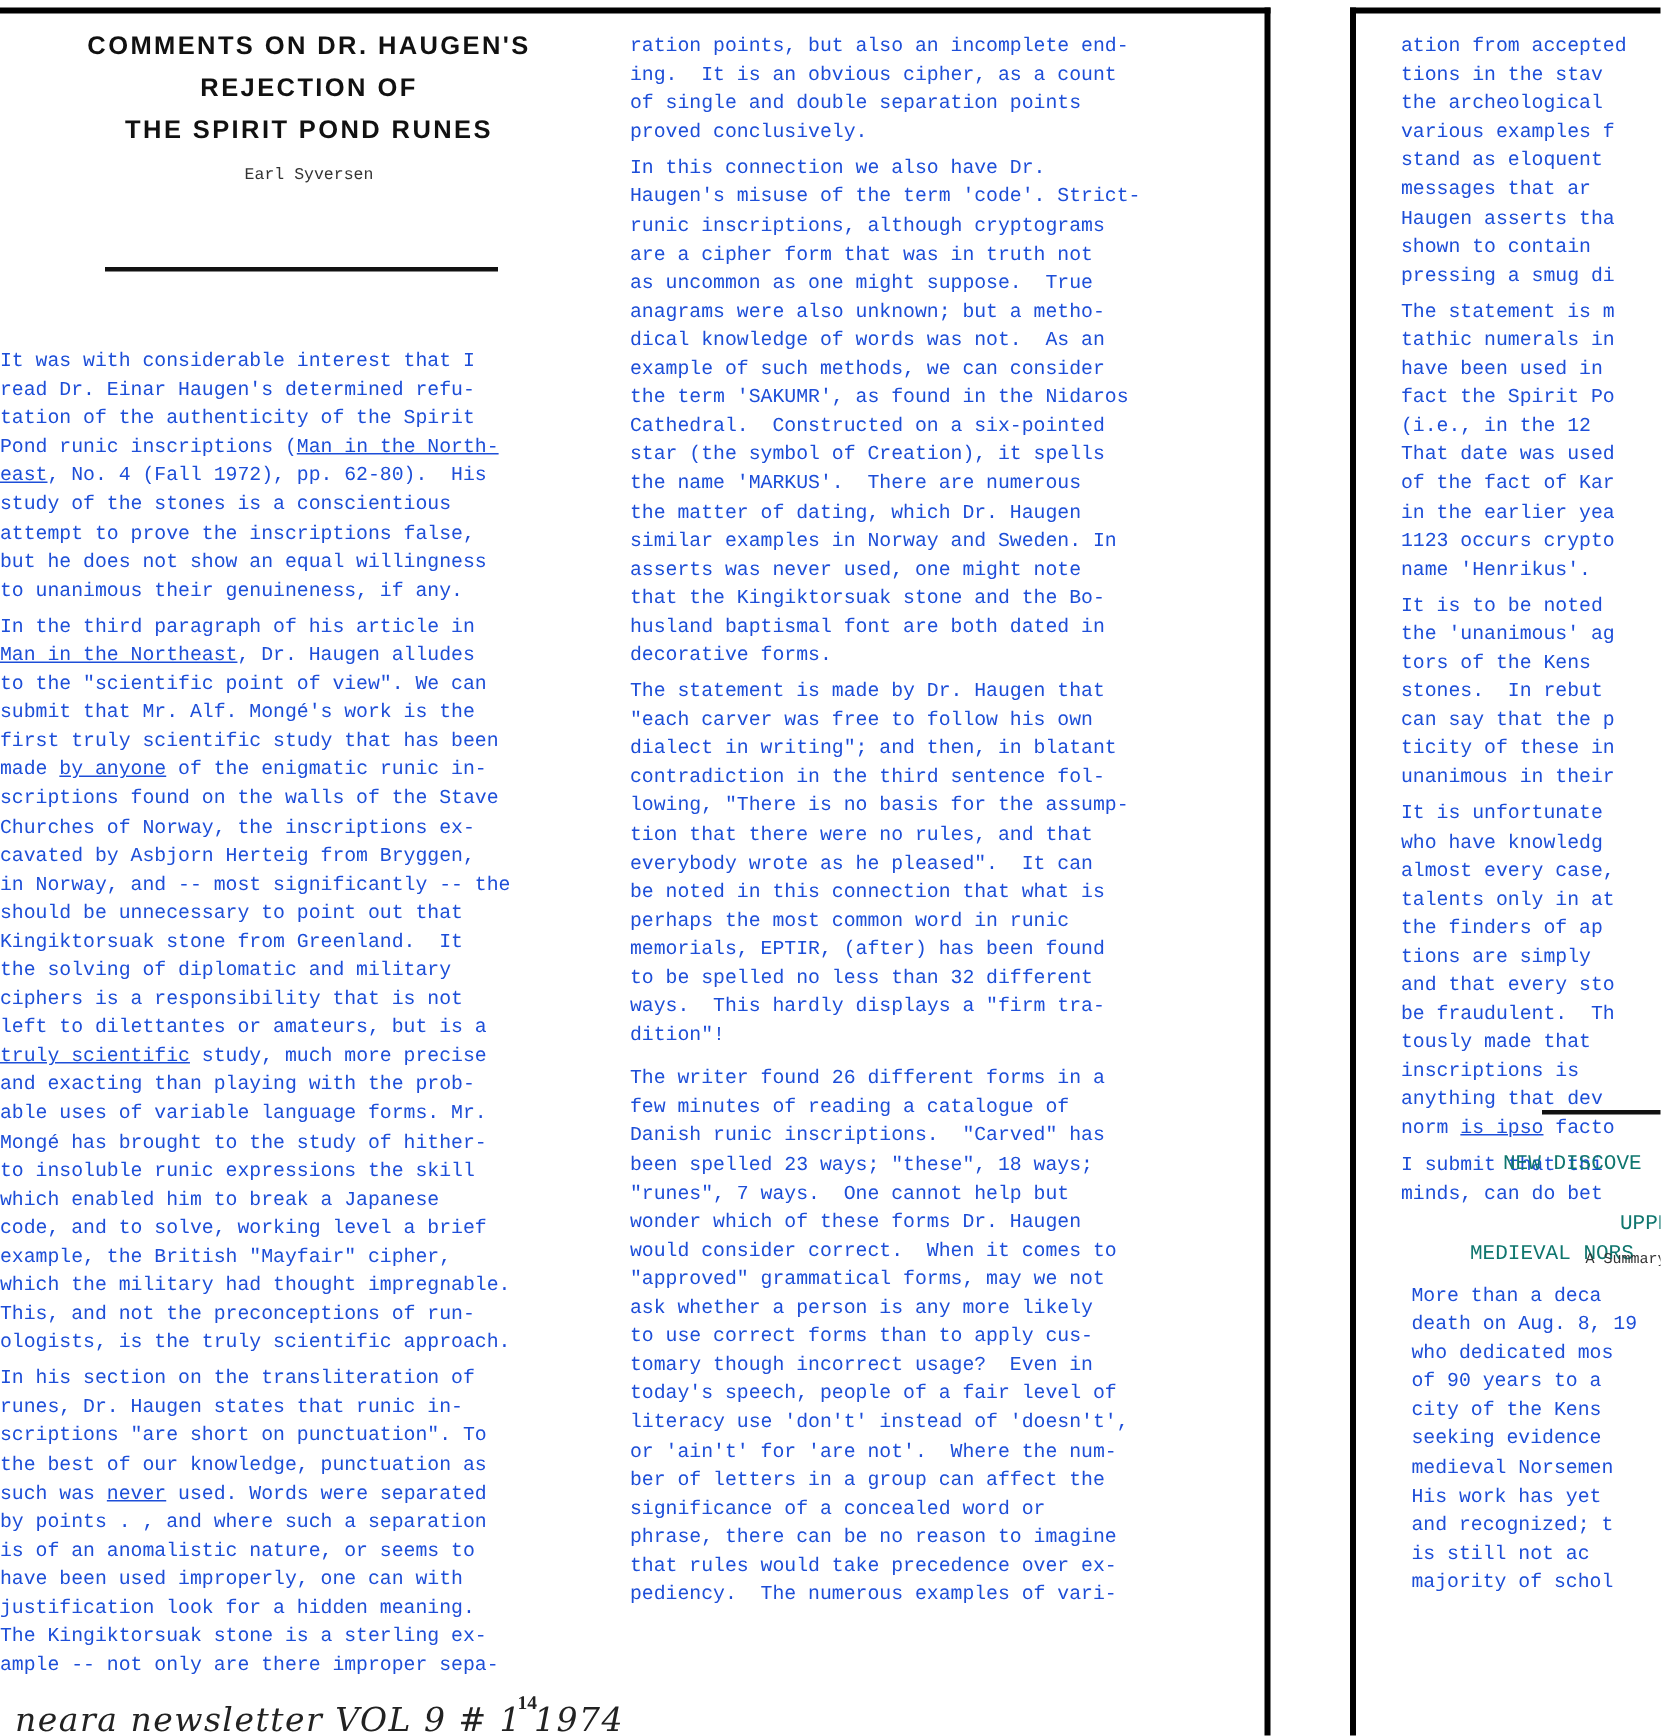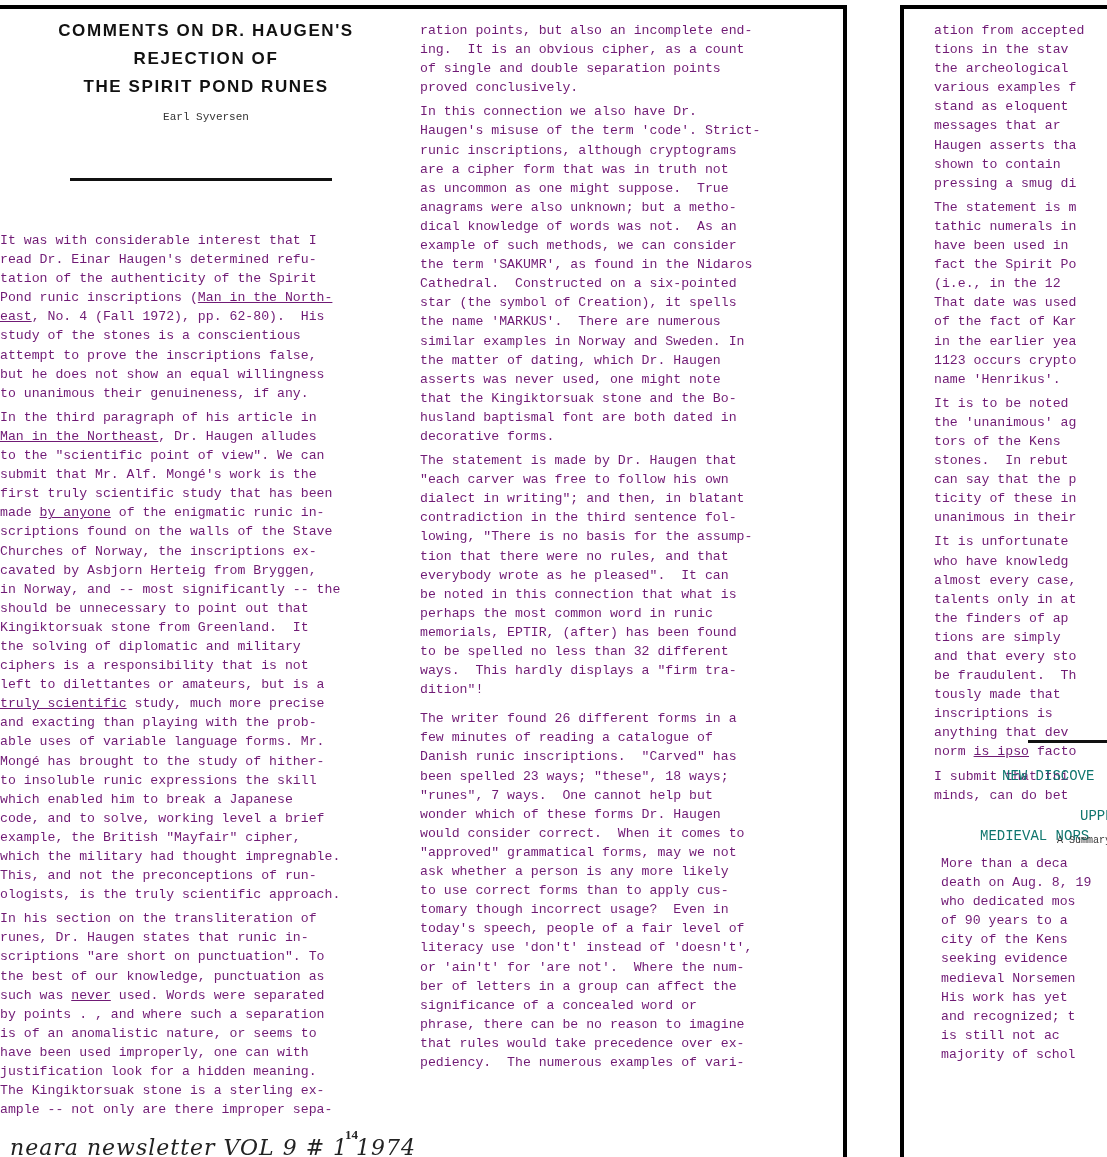--- a/index.html
+++ b/index.html
@@ -5,21 +5,21 @@
   html, body { margin:0; padding:0; background:#ffffff; }
   body { width:1107px; height:1157px; position:relative; overflow:hidden; color:#1a1a1a; }
   .page { position:absolute; background:#fff; box-sizing:border-box; }
   #page1 { left:-4px; top:5px; width:851px; height:1160px; border-top:4px solid #000; border-right:4px solid #000; }
   #page2 { left:900px; top:5px; width:240px; height:1160px; border-top:4px solid #000; border-left:4px solid #000; }
 
   .title { position:absolute; left:0; width:420px; text-align:center; font-family:"Liberation Sans", sans-serif; font-weight:bold; font-size:17px; letter-spacing:1.6px; color:#111; }
   .author { position:absolute; left:0; width:420px; text-align:center; font-family:"Liberation Mono", monospace; font-size:11px; color:#333; }
   .rule { position:absolute; background:#111; height:3px; }
 
-  .col { position:absolute; font-family:"Liberation Mono", monospace; font-size:13.2px; line-height:19.1px; color:#701a75; }
+  .col { position:absolute; font-family:"Liberation Mono", monospace; font-size:13.2px; line-height:19.1px; color:#1d4ed8; }
   .col .line { display:block; white-space:pre; height:19.1px; }
   .u { text-decoration:underline; }
 
   #col1 { left:4px; top:222px; width:402px; }
   #col2 { left:424px; top:12px; width:392px; }
   #col3 { left:30px; top:12px; width:230px; }
 
   .pagenum { position:absolute; font-family:"Liberation Serif", serif; font-weight:bold; font-size:13px; color:#222; }
   .handwriting { position:absolute; font-family:"DejaVu Serif", serif; font-style:italic; font-size:22px; color:#222; letter-spacing:1px; }
 
@@ -97,22 +97,22 @@
       <span class="line">runic inscriptions, although cryptograms</span>
       <span class="line">are a cipher form that was in truth not</span>
       <span class="line">as uncommon as one might suppose.  True</span>
       <span class="line">anagrams were also unknown; but a metho-</span>
       <span class="line">dical knowledge of words was not.  As an</span>
       <span class="line">example of such methods, we can consider</span>
       <span class="line">the term 'SAKUMR', as found in the Nidaros</span>
       <span class="line">Cathedral.  Constructed on a six-pointed</span>
       <span class="line">star (the symbol of Creation), it spells</span>
       <span class="line">the name 'MARKUS'.  There are numerous</span>
+      <span class="line">the matter of dating, which Dr. Haugen</span>
       <span class="line">similar examples in Norway and Sweden. In</span>
-      <span class="line">the matter of dating, which Dr. Haugen</span>
       <span class="line">asserts was never used, one might note</span>
       <span class="line">that the Kingiktorsuak stone and the Bo-</span>
       <span class="line">husland baptismal font are both dated in</span>
       <span class="line">decorative forms.</span>
       <span class="line" style="height: 5px;"></span>
       <span class="line">The statement is made by Dr. Haugen that</span>
       <span class="line">"each carver was free to follow his own</span>
       <span class="line">dialect in writing"; and then, in blatant</span>
       <span class="line">contradiction in the third sentence fol-</span>
       <span class="line">lowing, "There is no basis for the assump-</span>

